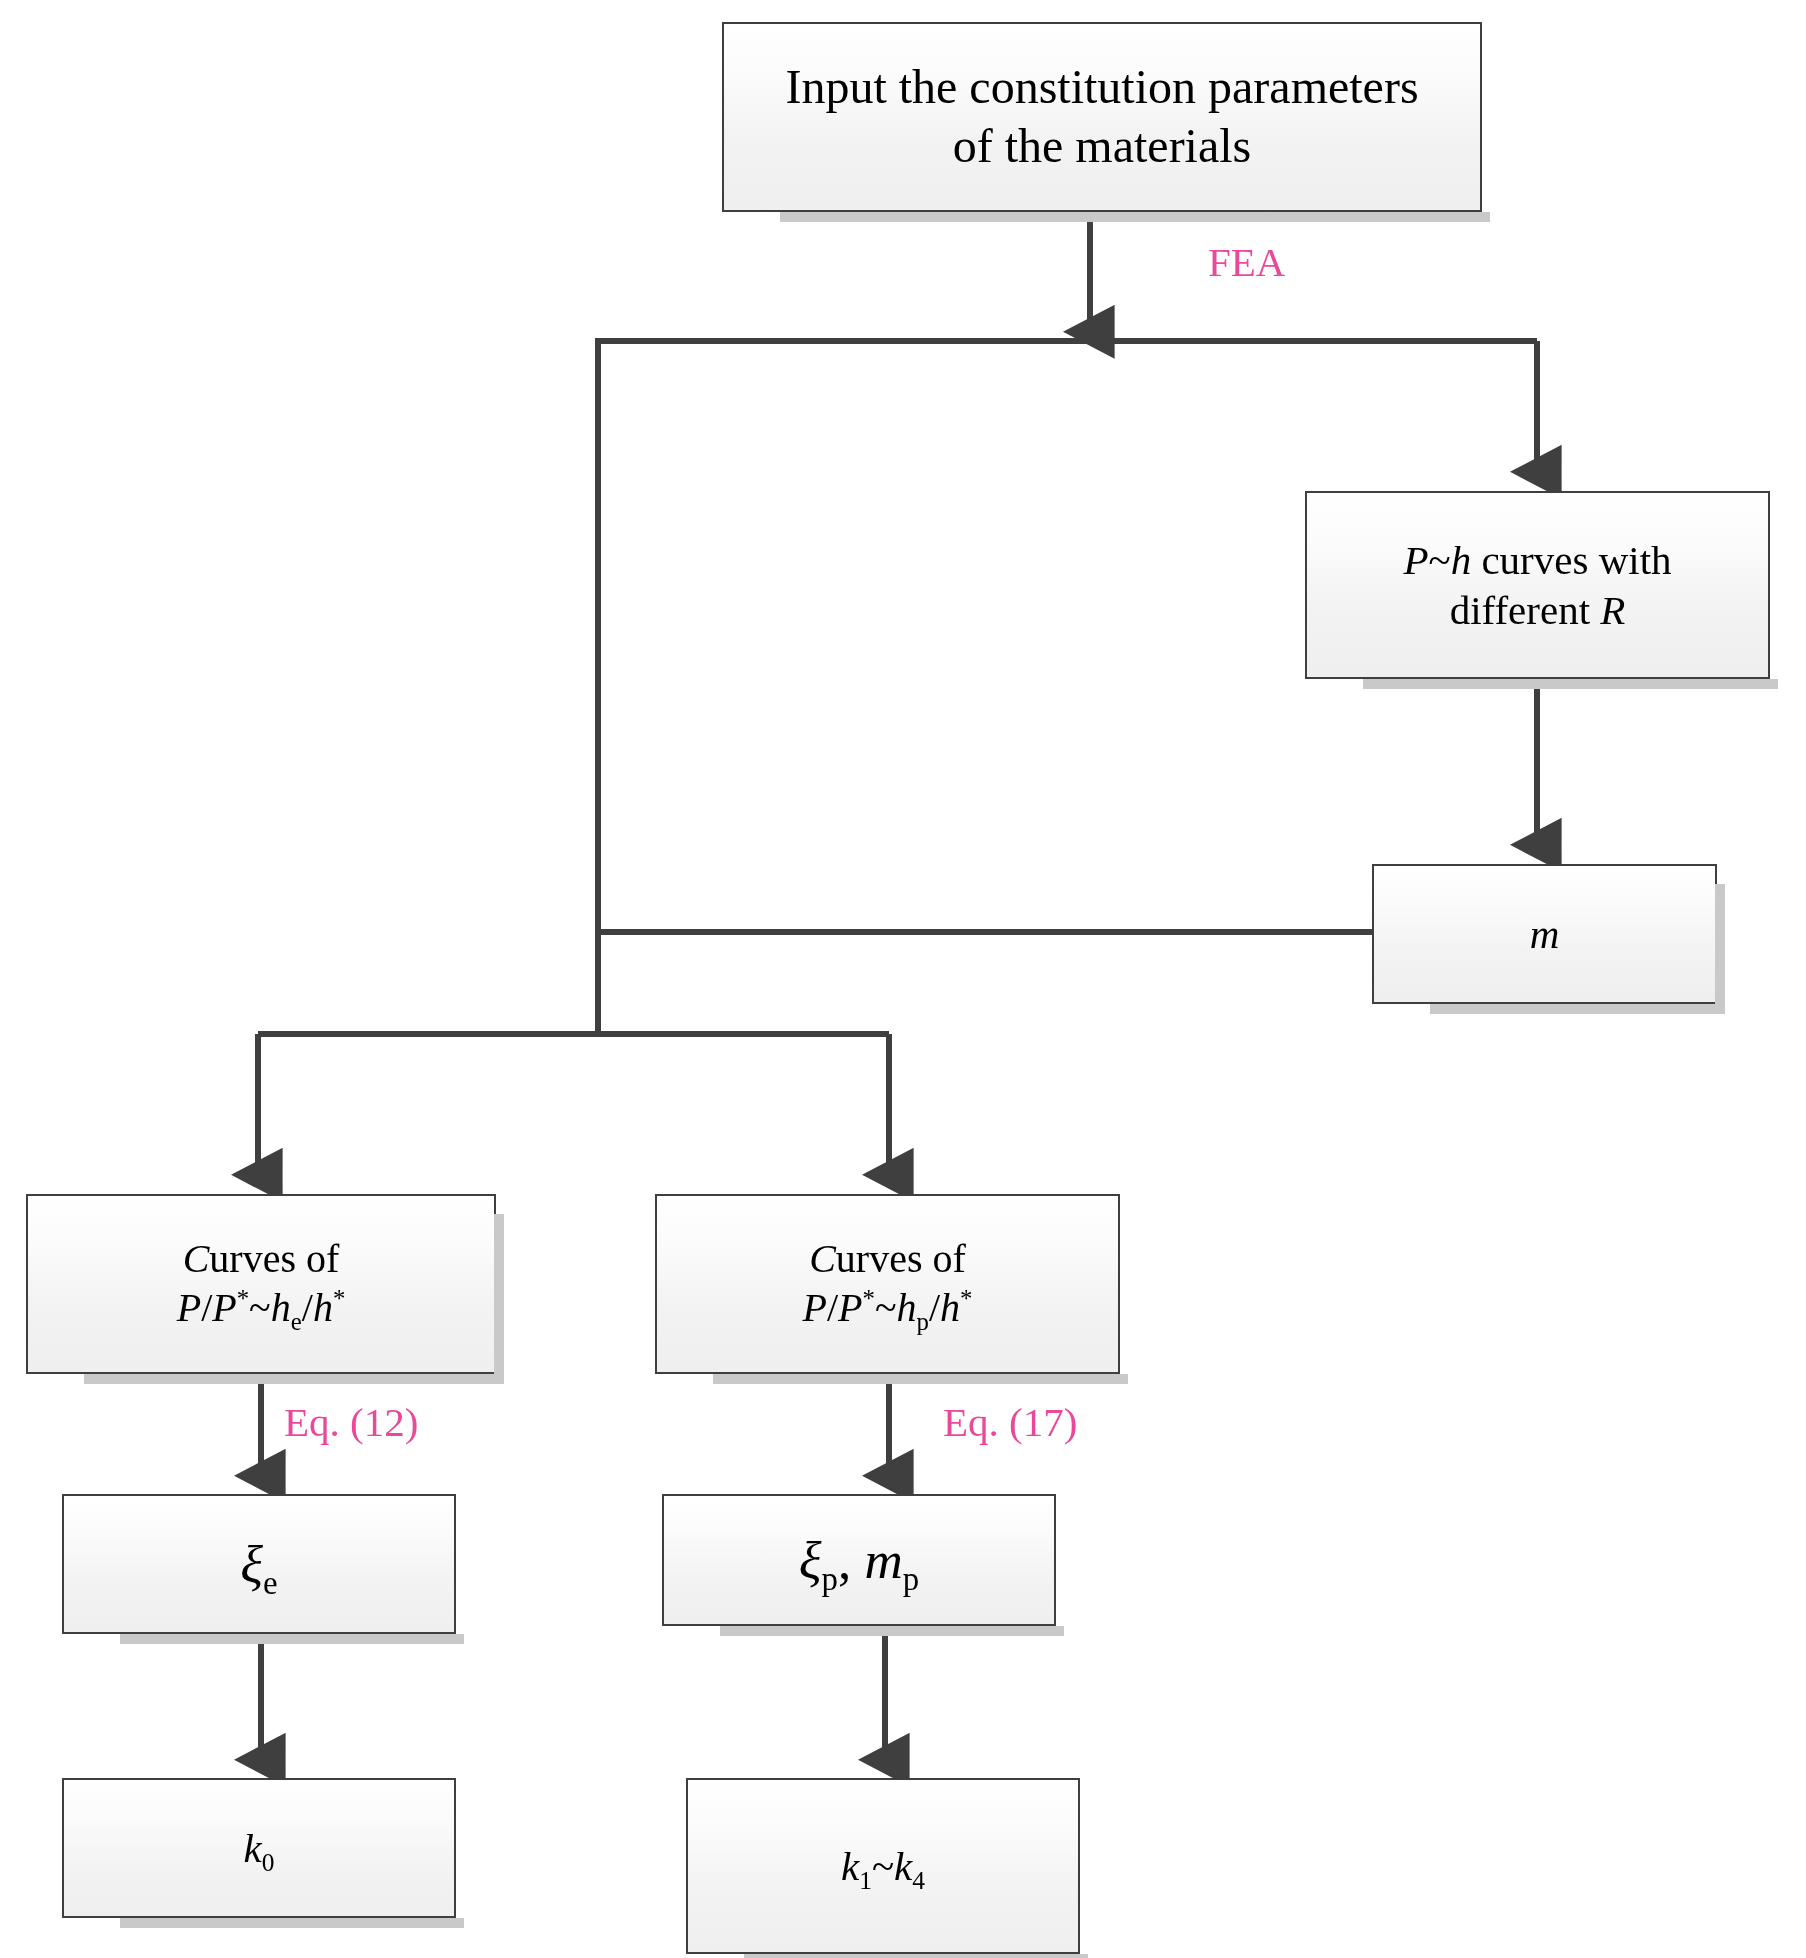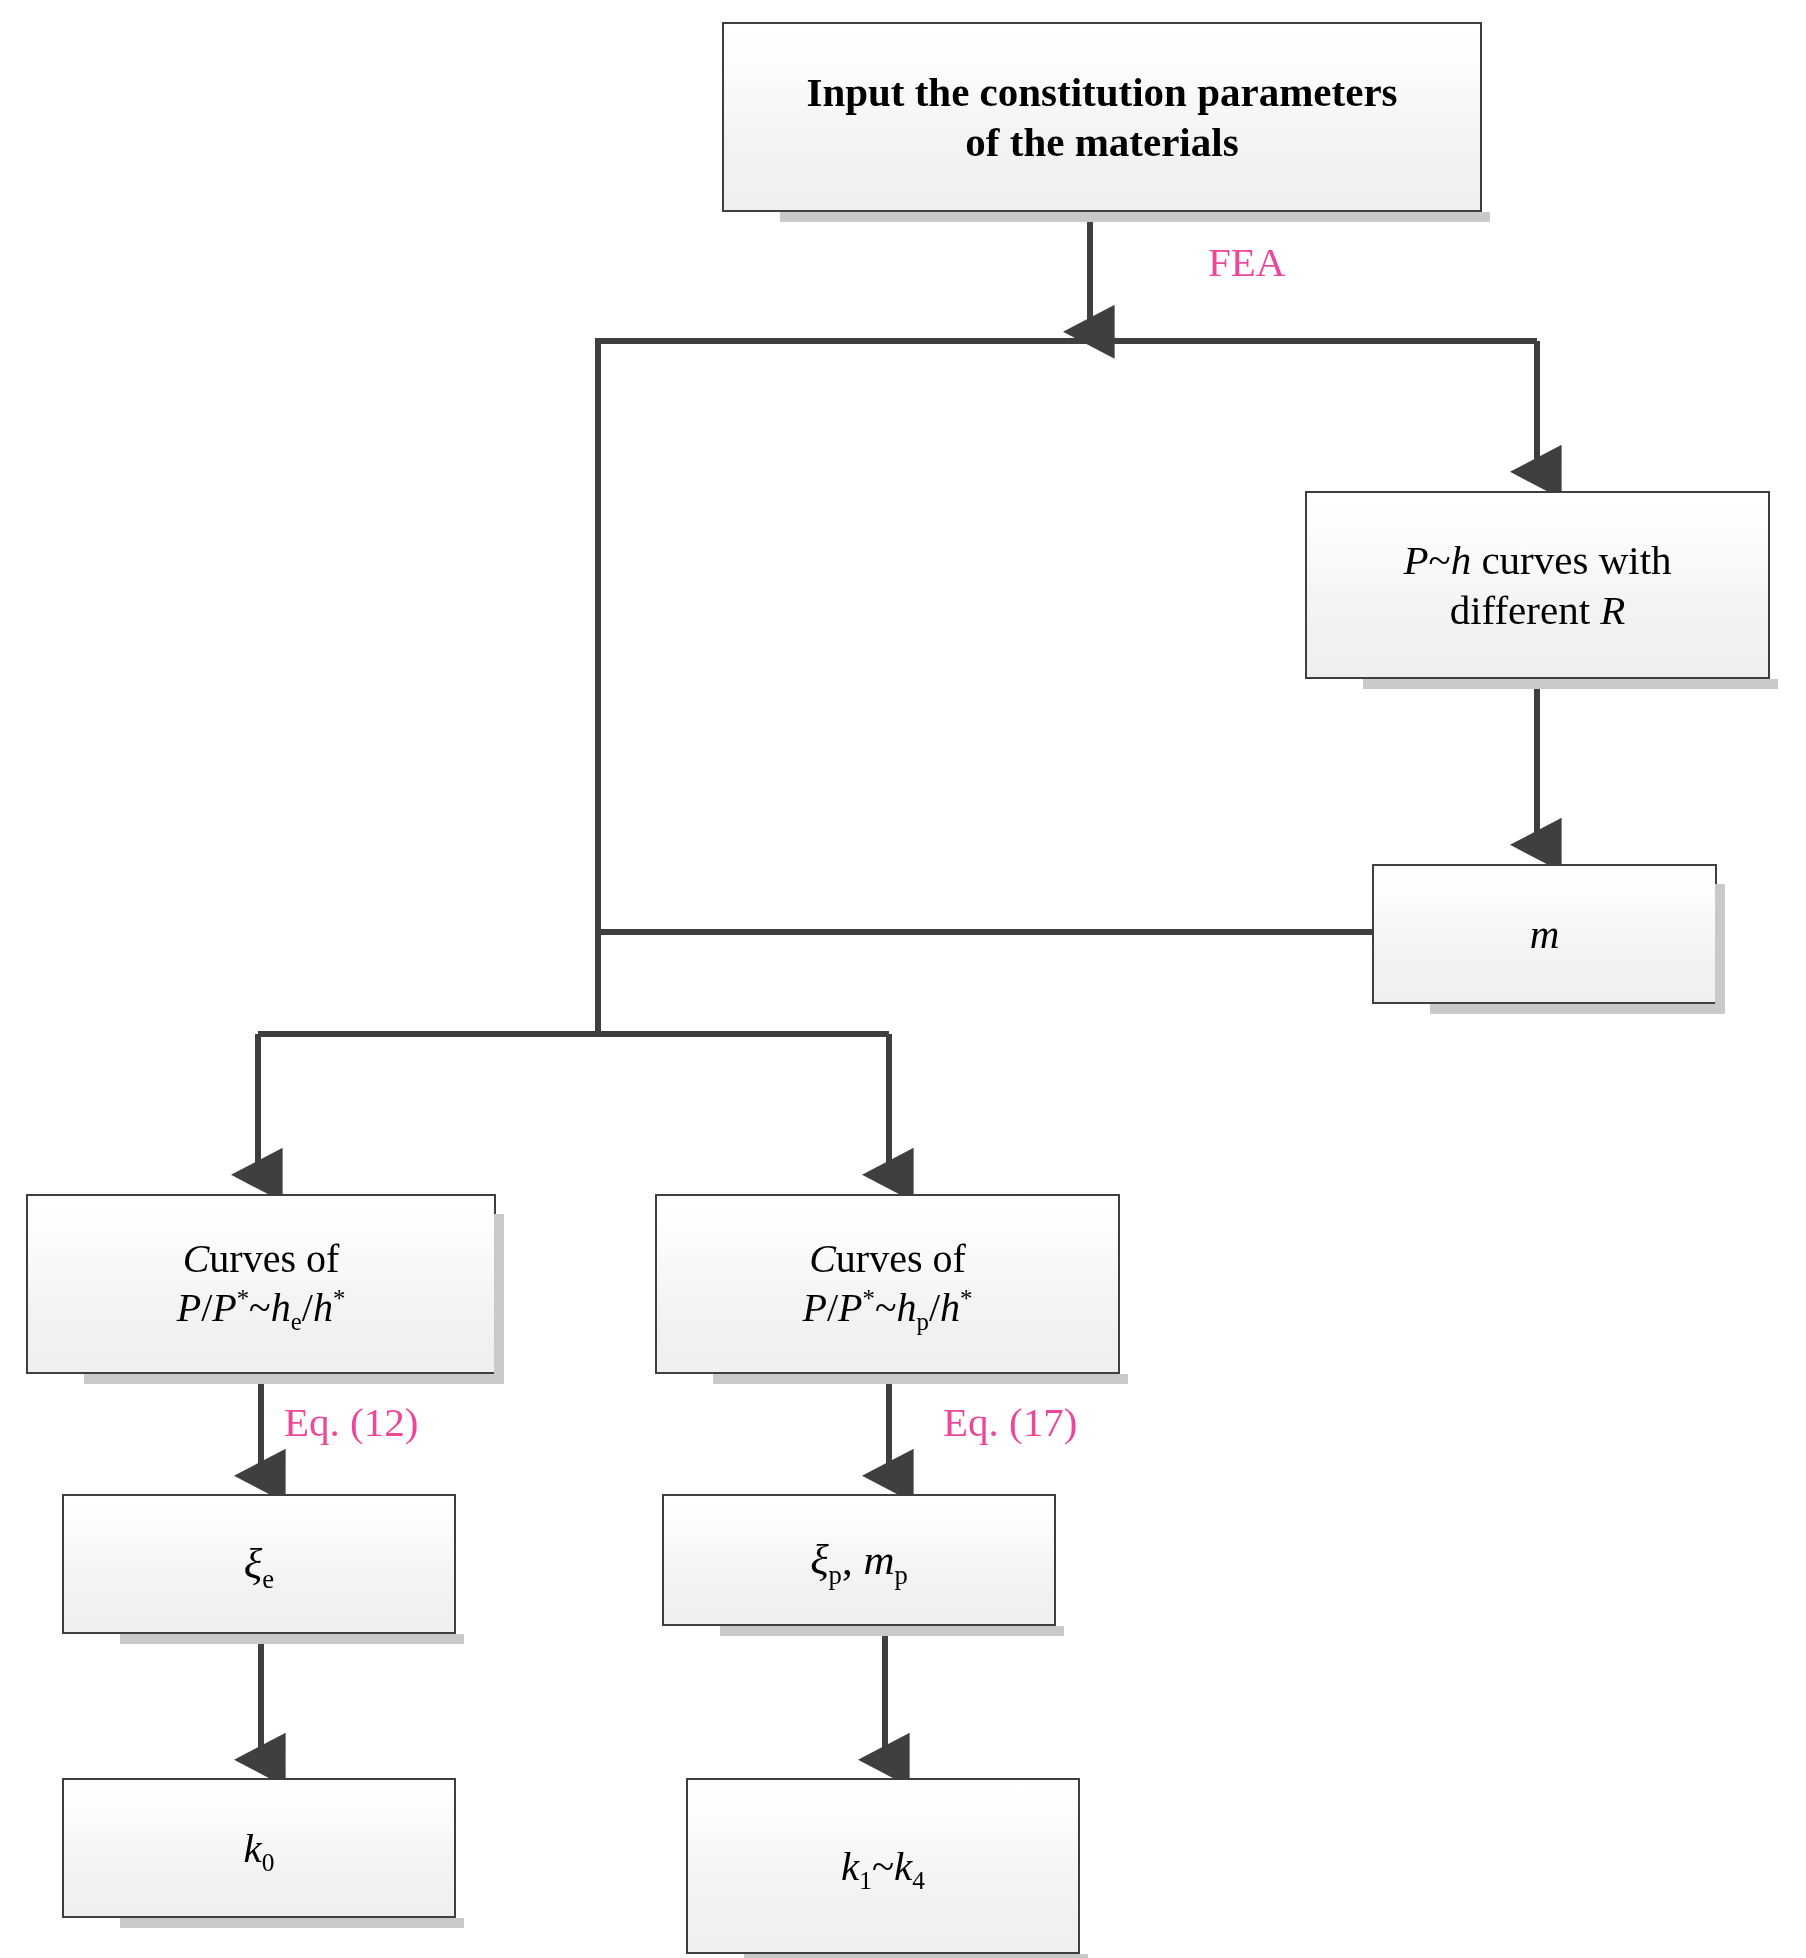--- a/index.html
+++ b/index.html
@@ -58,25 +58,25 @@
     white-space: pre-line;
     padding: 0 10px;
   }
   .edge-label {
     position: absolute;
     color: #ec4899;
     white-space: nowrap;
     z-index: 4;
   }
   
-  .t-input    { font-size: 41px; font-weight: bold; }
+  .t-input    { font-size: 48px; }
   .t-ph       { font-size: 41px; }
   .t-m        { font-size: 41px; }
   .t-curves   { font-size: 40px; }
-  .t-xi       { font-size: 43px; text-align: right; }
+  .t-xi       { font-size: 53px; text-align: right; }
   .t-k        { font-size: 41px; text-align: center; }
   .t-edge     { font-size: 41px; }
 
   i.v  { font-style: italic; }
   sup.st { font-size: 0.62em; vertical-align: super; line-height: 0; }
   sub.sb { font-size: 0.62em; vertical-align: sub; line-height: 0; font-style: normal; }
   .tilde { font-style: normal; }
 </style>
 </head>
 <body>

